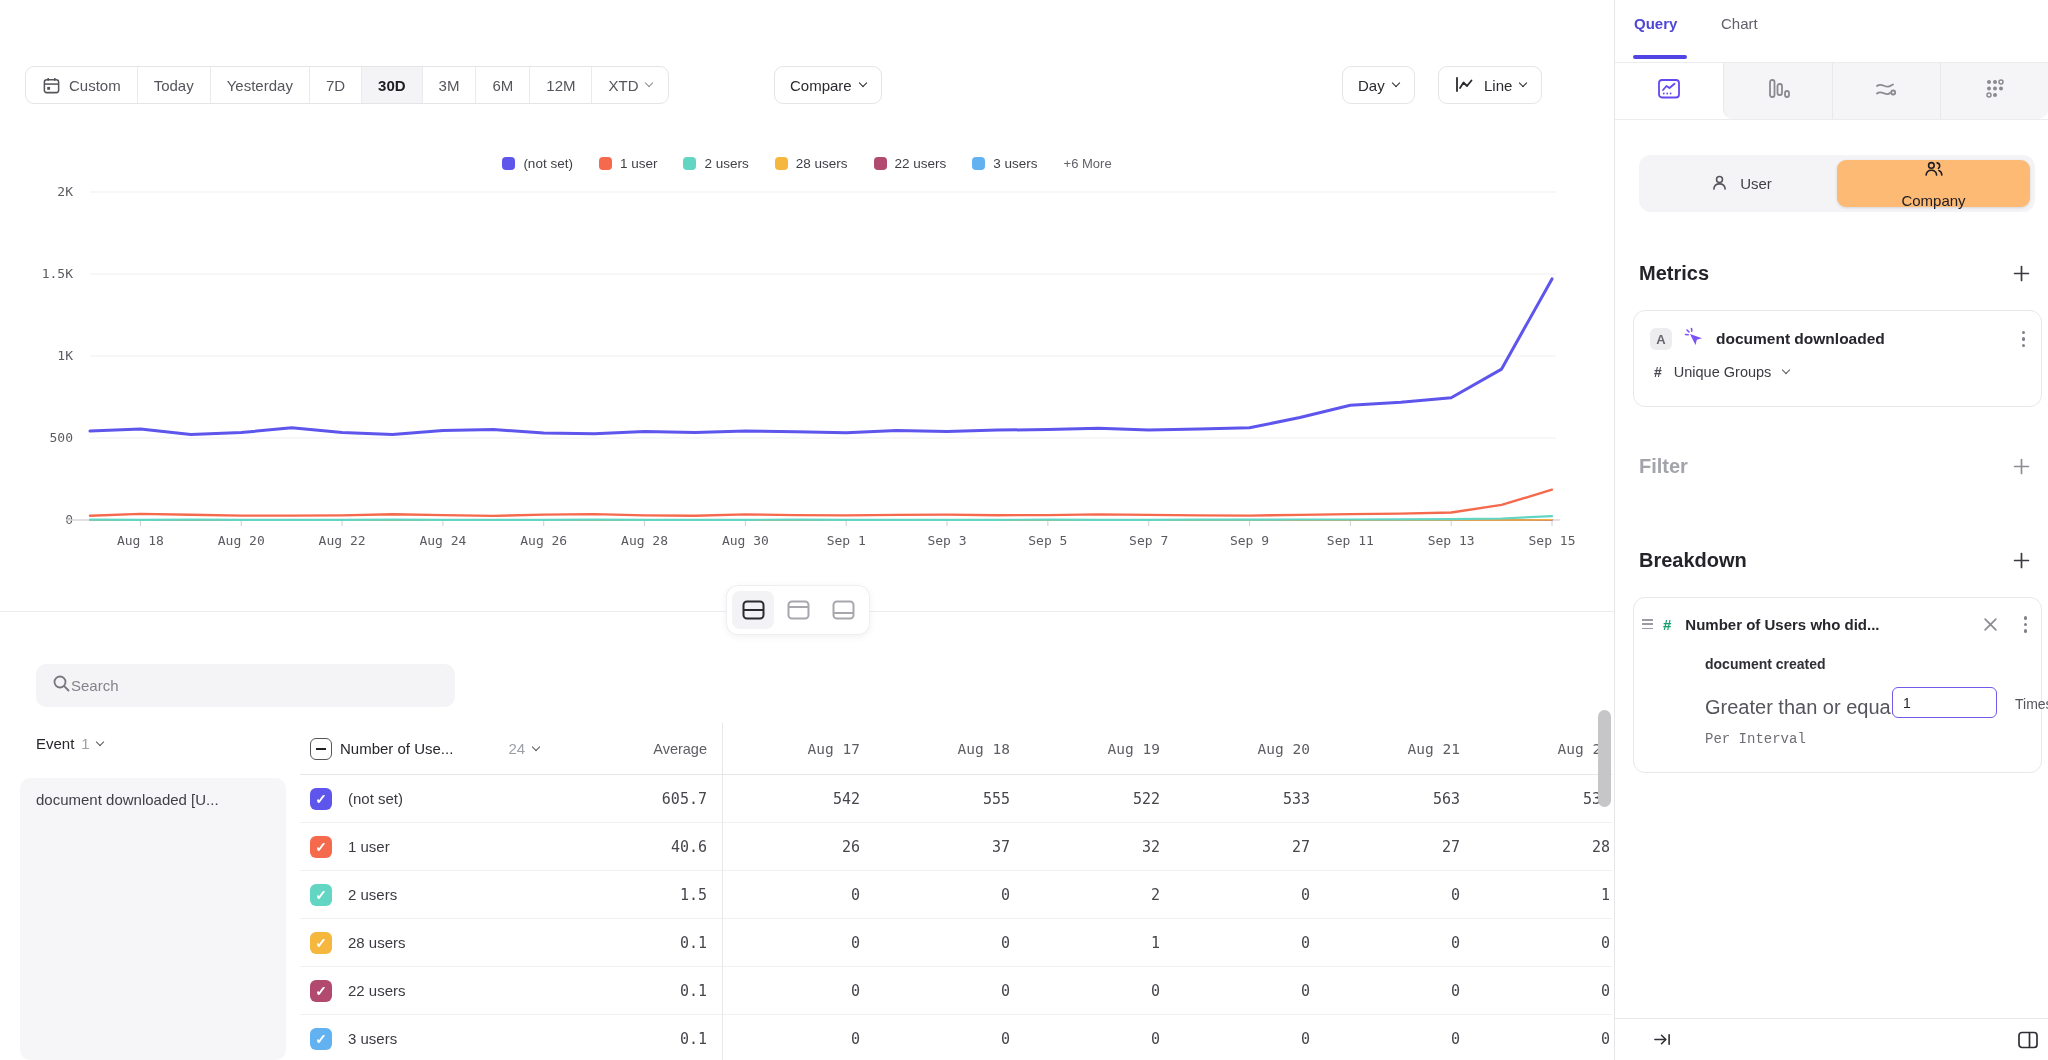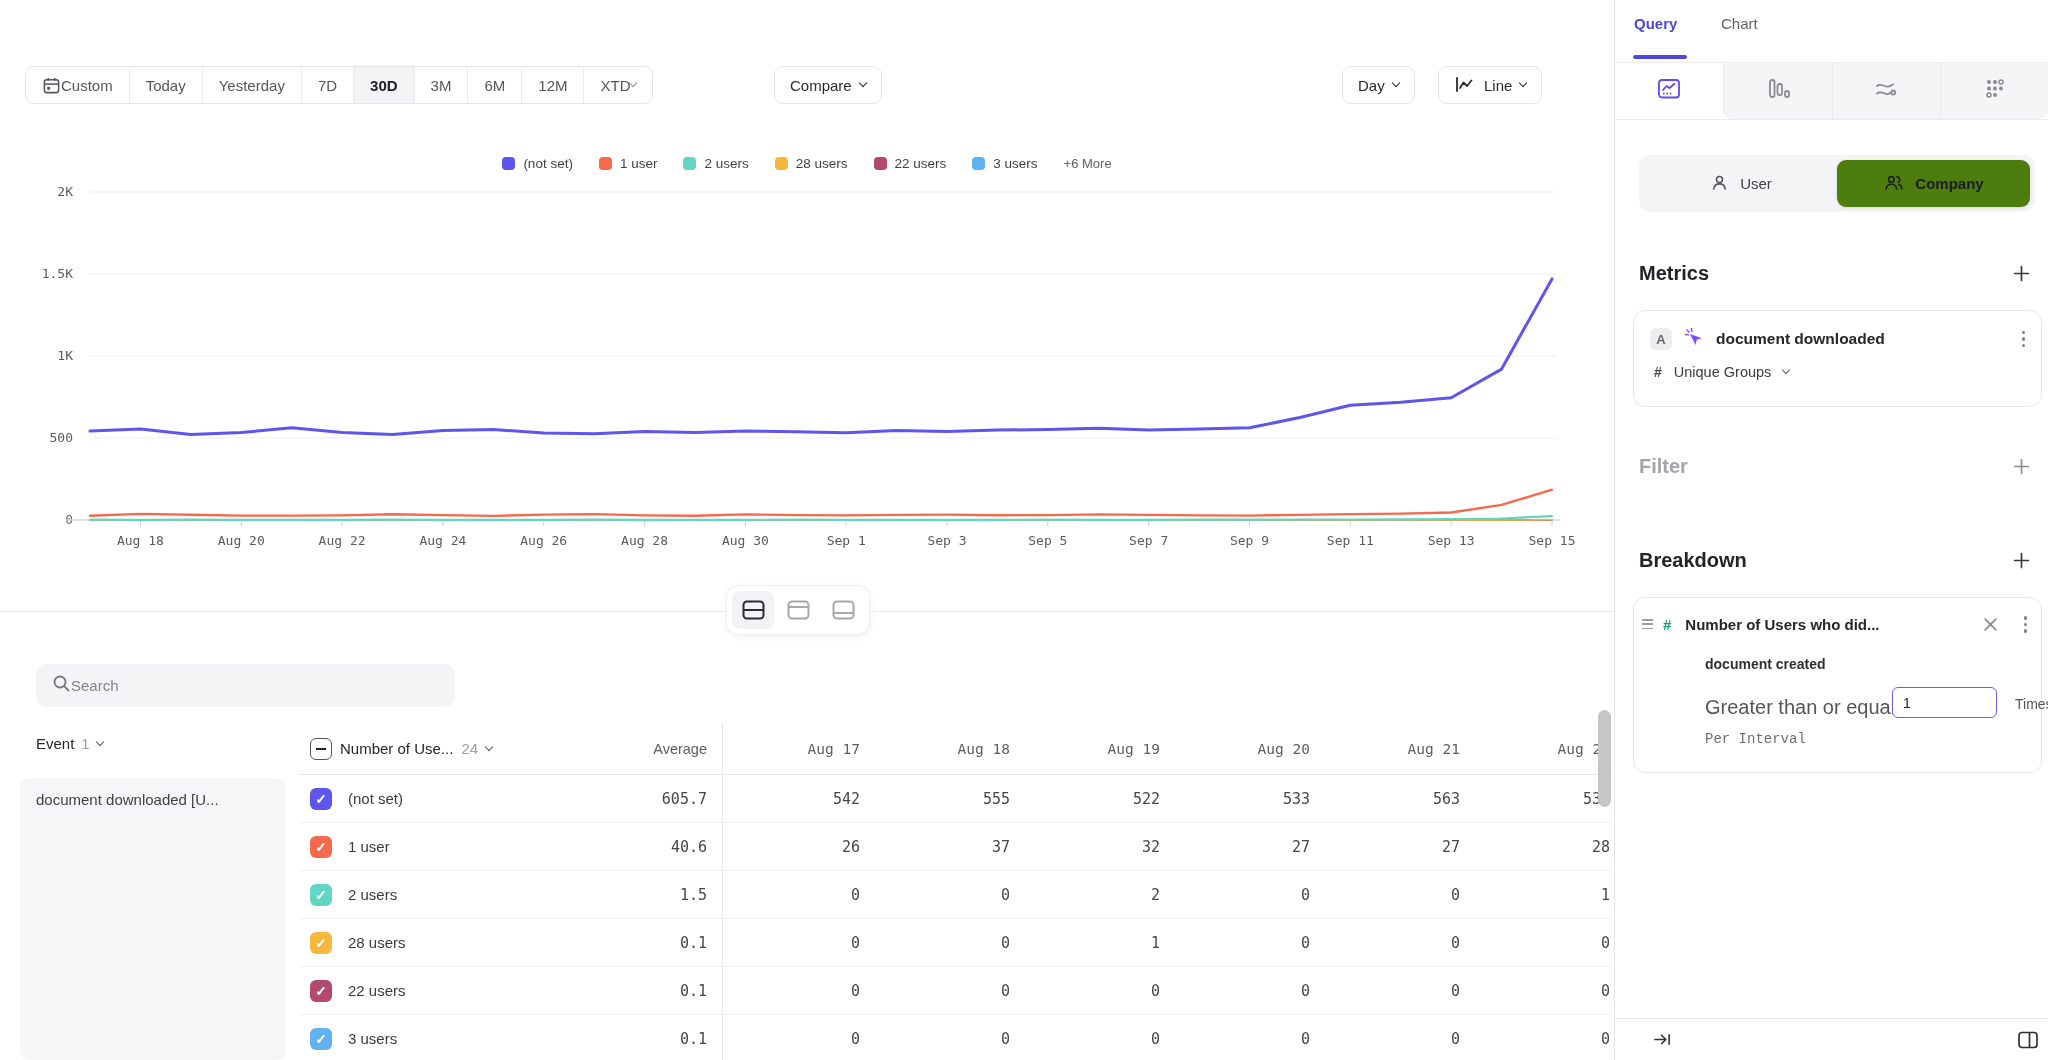--- a/index.html
+++ b/index.html
@@ -6,21 +6,21 @@
   html,body { width:2048px; height:1060px; }
   body { font-family:"Liberation Sans",sans-serif; background:#fff; position:relative; overflow:hidden; color:#2b2b31; }
   .mono { font-family:"DejaVu Sans Mono",monospace; }
 
   #main { position:absolute; left:0; top:0; width:1614px; height:1060px; overflow:hidden; }
   #panel { position:absolute; left:1614px; top:0; width:434px; height:1060px; border-left:1px solid #e6e6e9; background:#fff; }
 
   
   .range-group { position:absolute; left:25px; top:66px; height:38px; display:flex; align-items:stretch;
     border:1px solid #e5e5e8; border-radius:9px; background:#fff; }
-  .range-item { display:flex; align-items:center; padding:0 16px; font-size:15px; color:#55555c;
+  .range-item { display:flex; align-items:center; gap:8px; padding:0 16px; font-size:15px; color:#55555c;
     border-right:1px solid #ebebee; cursor:pointer; white-space:nowrap; }
   .range-item:last-child { border-right:none; border-radius:0 8px 8px 0; }
   .range-item:first-child { border-radius:8px 0 0 8px; }
   .range-item.selected { background:#f4f4f6; color:#1d1d22; font-weight:700; }
   .btn { position:absolute; top:66px; height:38px; display:flex; align-items:center; gap:8px; padding:0 15px;
     border:1px solid #e5e5e8; border-radius:9px; background:#fff; font-size:15px; color:#2a2a30; cursor:pointer; }
   .chev { display:inline-block; width:7px; height:7px; border-right:1.7px solid currentColor; border-bottom:1.7px solid currentColor;
     transform:rotate(45deg); margin-top:-4px; }
   .chev.small { width:6px; height:6px; }
 
@@ -48,21 +48,21 @@
 
   #event-header { position:absolute; left:36px; top:735px; display:flex; align-items:center; gap:7px; font-size:15px; color:#26262c; cursor:pointer; }
   #event-header .count { color:#9ca0a6; }
   #event-cell { position:absolute; left:20px; top:778px; width:266px; height:282px; background:#f6f6f8; border-radius:10px;
     padding:13px 16px; font-size:15px; color:#3f3f46; white-space:nowrap; overflow:hidden; cursor:pointer; }
 
   #bd-table { position:absolute; left:300px; top:723px; width:1312px; }
   .bd-grid { display:grid; grid-template-columns:260px 162px 140px 150px 150px 150px 150px 150px; align-items:center; }
   #bd-head { height:52px; border-bottom:1px solid #e7e7ea; }
   .head-label { display:flex; align-items:center; gap:8px; padding-left:10px; font-size:15px; color:#26262c; cursor:pointer; }
-  .head-label .count { color:#9ca0a6; }
+  .head-label .count { color:#9ca0a6;margin-left:47px; }
   .hcell { text-align:right; font-size:14.5px; color:#5d5d64; padding-right:2px; }
   .hcell.avg { padding-right:15px; }
   .bd-row { height:48px; border-bottom:1px solid #eef0f2; }
   .row-label { display:flex; align-items:center; gap:16px; padding-left:10px; font-size:15px; color:#3a3a41; }
   .vcell { text-align:right; font-size:15px; color:#46464d; font-family:"DejaVu Sans Mono",monospace; padding-right:2px; }
   .vcell.avg { padding-right:15px; }
   .cbox { width:22px; height:22px; border-radius:6px; display:flex; align-items:center; justify-content:center;
     color:#fff; font-size:14px; font-weight:700; cursor:pointer; flex:none; }
   .cbox.indet { background:#fff; border:1.6px solid #55555c; }
   .cbox.indet i { display:block; width:10px; height:2px; background:#1f1f24; }
@@ -75,21 +75,21 @@
   #tab-chart { left:106px; color:#60606a; }
   #tab-underline { position:absolute; left:18px; top:55px; width:54px; height:4px; border-radius:3px; background:#5144e4; }
   #viewmodes { position:absolute; left:0; top:62px; width:434px; height:58px; display:flex; border-top:1px solid #ececef; border-bottom:1px solid #ececef; }
   .vm-tile { flex:1; display:flex; align-items:center; justify-content:center; cursor:pointer; background:#f5f5f7; border-left:1px solid #e9e9ec; }
   .vm-tile:first-child { background:#fff; border-left:none; }
   .vm-tile:nth-child(2) { border-bottom-left-radius:10px; }
   .vm-tile:last-child { border-bottom-right-radius:12px; }
 
   #scope { position:absolute; left:24px; top:155px; width:396px; height:57px; background:#f4f4f6; border-radius:12px; padding:5px; display:flex; }
   .scope-opt { flex:1; display:flex; align-items:center; justify-content:center; gap:10px; font-size:15px; color:#3f3f46; cursor:pointer; border-radius:9px; }
-  .scope-opt.selected { background:#4d7c0f; box-shadow:0 1px 3px rgba(0,0,0,.13); color:#1d1d23; font-weight:700; }
+  .scope-opt.selected { background:#fdba74; box-shadow:0 1px 3px rgba(0,0,0,.13); color:#1d1d23; font-weight:400;flex-direction:column; }
 
   .sec-head { position:absolute; left:24px; font-size:20px; font-weight:700; color:#232329; }
   .sec-head.dim { color:#a3a3ac; }
   .plus-btn { position:absolute; right:16px; width:22px; height:22px; display:flex; align-items:center; justify-content:center; cursor:pointer; }
 
   .card { position:absolute; left:18px; right:6px; border:1px solid #e8e8eb; border-radius:12px; background:#fff; }
   #metric-card { top:310px; height:97px; }
   .card-row1 { display:flex; align-items:center; gap:11px; padding:15px 12px 0 16px; }
   .badge-a { width:22px; height:22px; border-radius:6px; background:#ededf0; color:#676770; font-size:13px; font-weight:700;
     display:flex; align-items:center; justify-content:center; }

